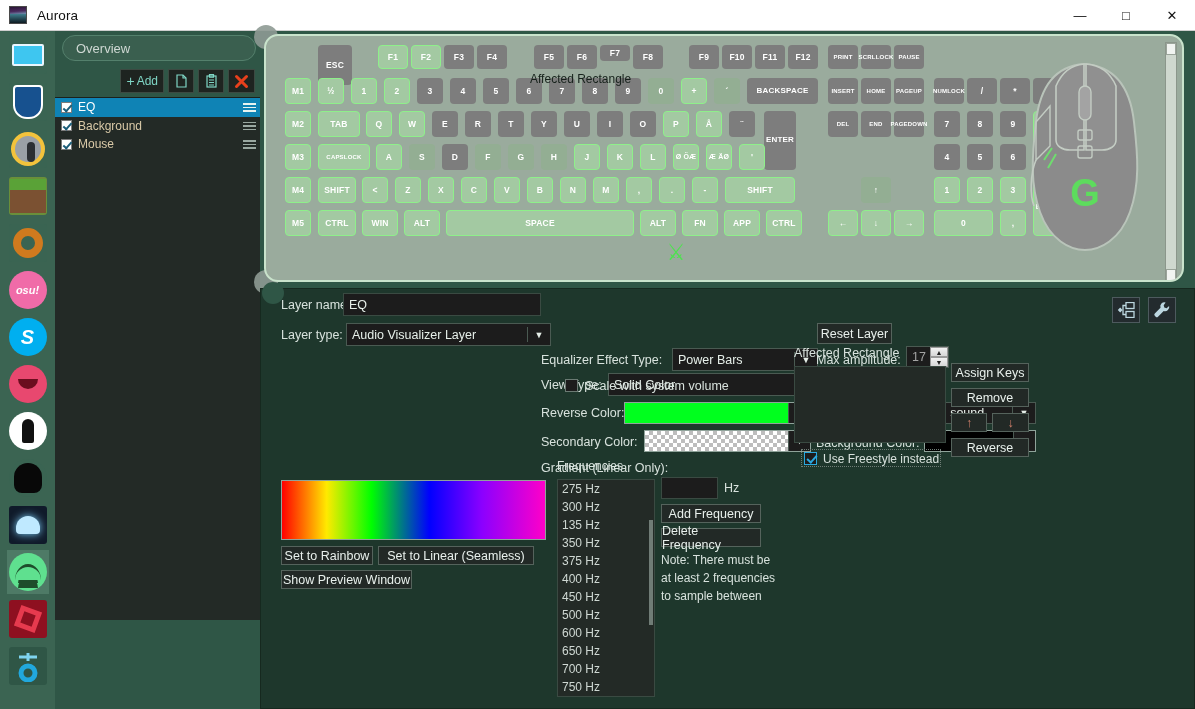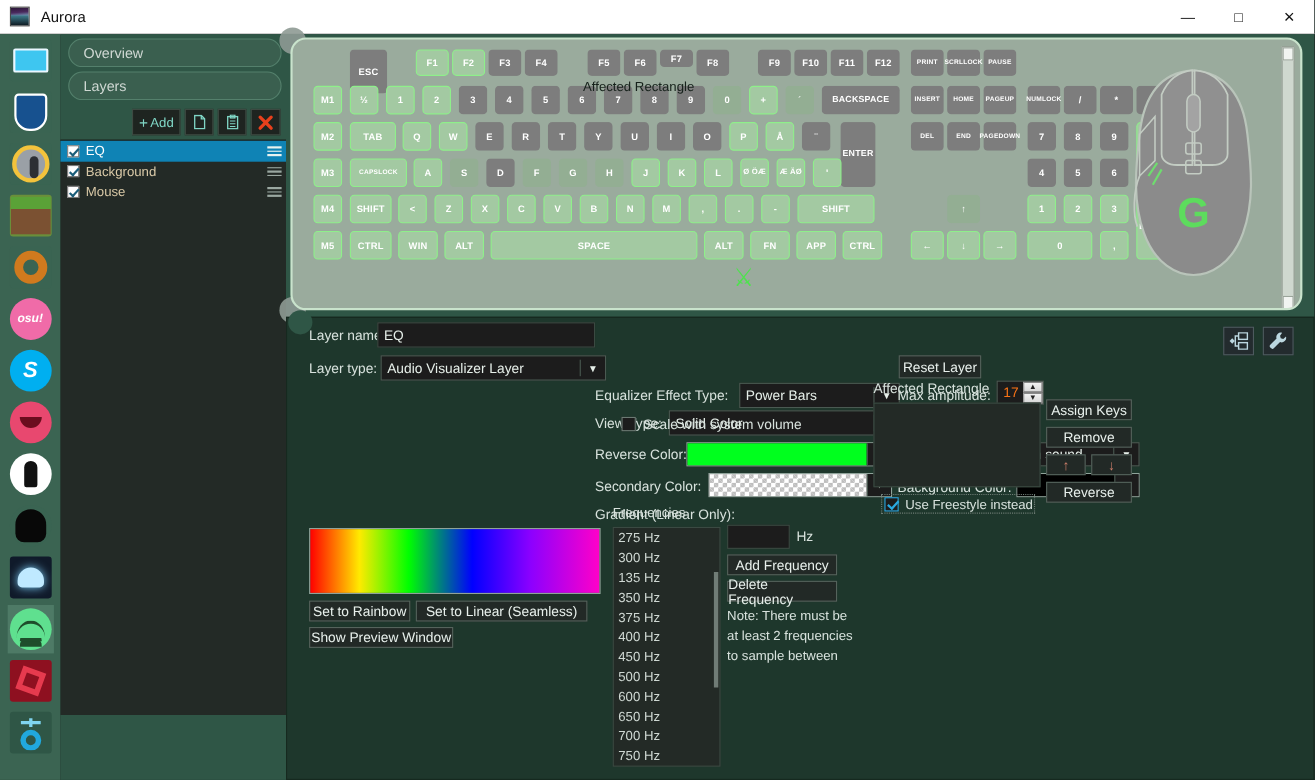--- a/index.html
+++ b/index.html
@@ -174,21 +174,21 @@
   }
   .chkbox.on { background:#1c1c1c; border-color:#2aa9e0; }
   .chkbox.on:after {
     content:""; position:absolute; left:4px; top:0px; width:4px; height:8px;
     border:solid #2aa9e0; border-width:0 2px 2px 0; transform:rotate(42deg);
   }
   .spin {
     position:absolute; background:#1c1c1c; border:1px solid #4a5a52;
     display:flex; align-items:center;
   }
-  .spin .v { flex:1; text-align:right; padding-right:4px; font-size:12.5px; color:#f97316; }
+  .spin .v { flex:1; text-align:right; padding-right:4px; font-size:12.5px; color:#a3a3a3; }
   .spin .arrows { width:18px; display:flex; flex-direction:column; align-self:stretch; }
   .spin .arrows b {
     flex:1; background:linear-gradient(#f2f2f2,#d7d7d7); border:1px solid #9a9a9a;
     display:flex; align-items:center; justify-content:center; font-size:7px; color:#222;
   }
   #gradient-bar {
     position:absolute; left:280px; top:479px; width:265px; height:60px;
     border:1px solid #8fa39a;
     background:linear-gradient(to right,
       #ff0000 0%, #ffea00 17%, #00ff00 34%, #0000ff 56%, #8b00ff 76%, #ff00c8 100%);
@@ -304,23 +304,20 @@
           <circle cx="15" cy="23" r="7" fill="none" stroke="#21a8dd" stroke-width="5"></circle>
         </svg>
       </div>
     </div>
   </div>
 
 <div id="navpanel">
   <div id="nav-items">
       <div class="navitem">
         <span>Overview</span>
-      </div>
-      <div class="navitem">
-        <span>Layers</span>
       </div>
     </div>
   <div id="layers-toolbar">
     <div class="tbbtn">
       <span style="font-size:14px;line-height:1">+</span>
       <span>Add</span>
     </div>
     <div class="tbbtn">
       <svg width="13" height="14" viewBox="0 0 13 14">
         <path d="M2 1 h6 l3 3 v9 h-9 z" fill="none" stroke="#7fd6c5" stroke-width="1.2"></path>

